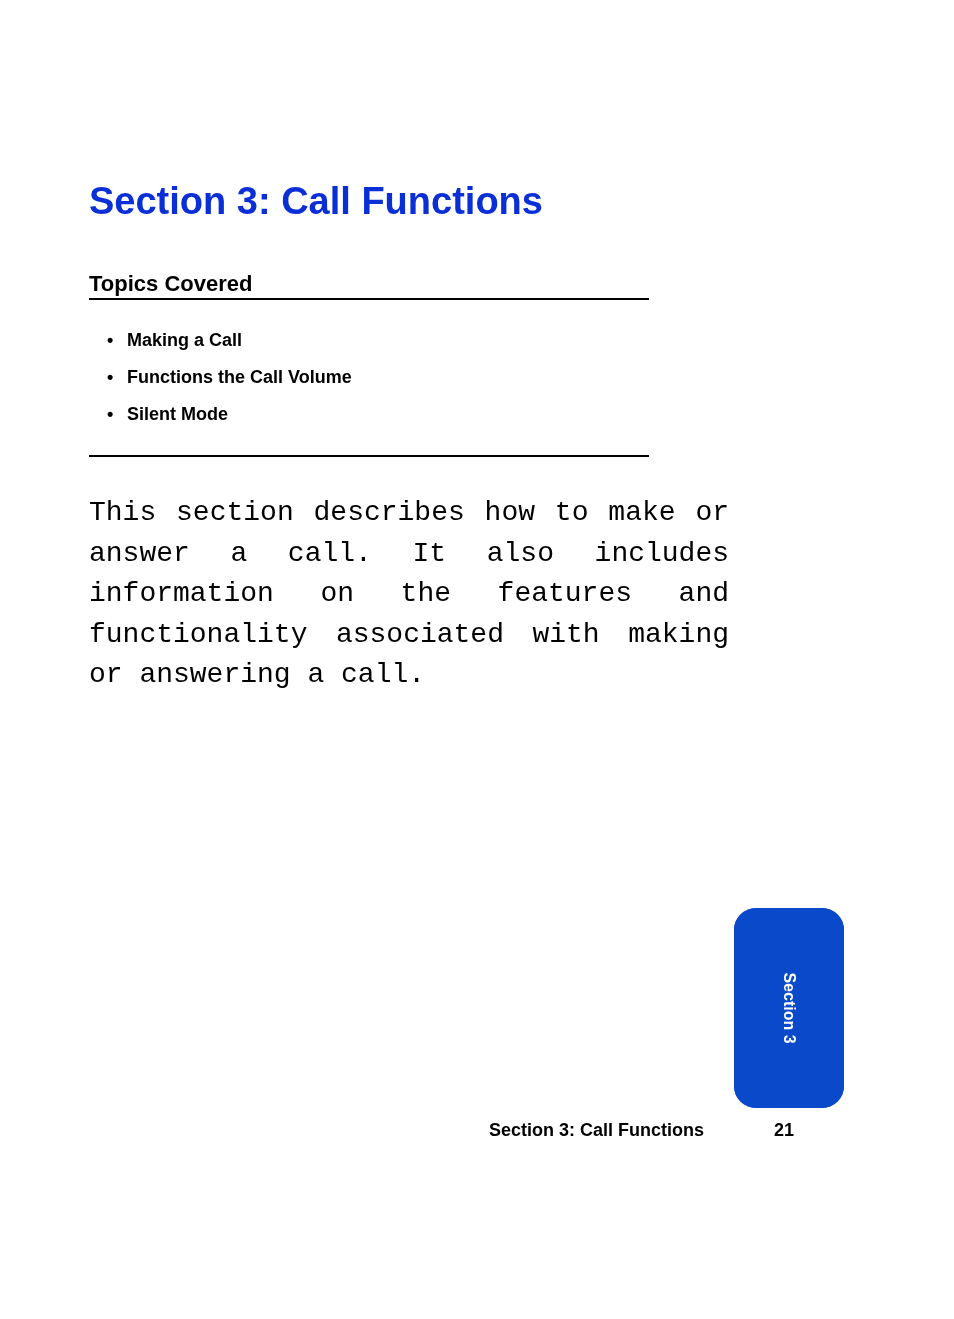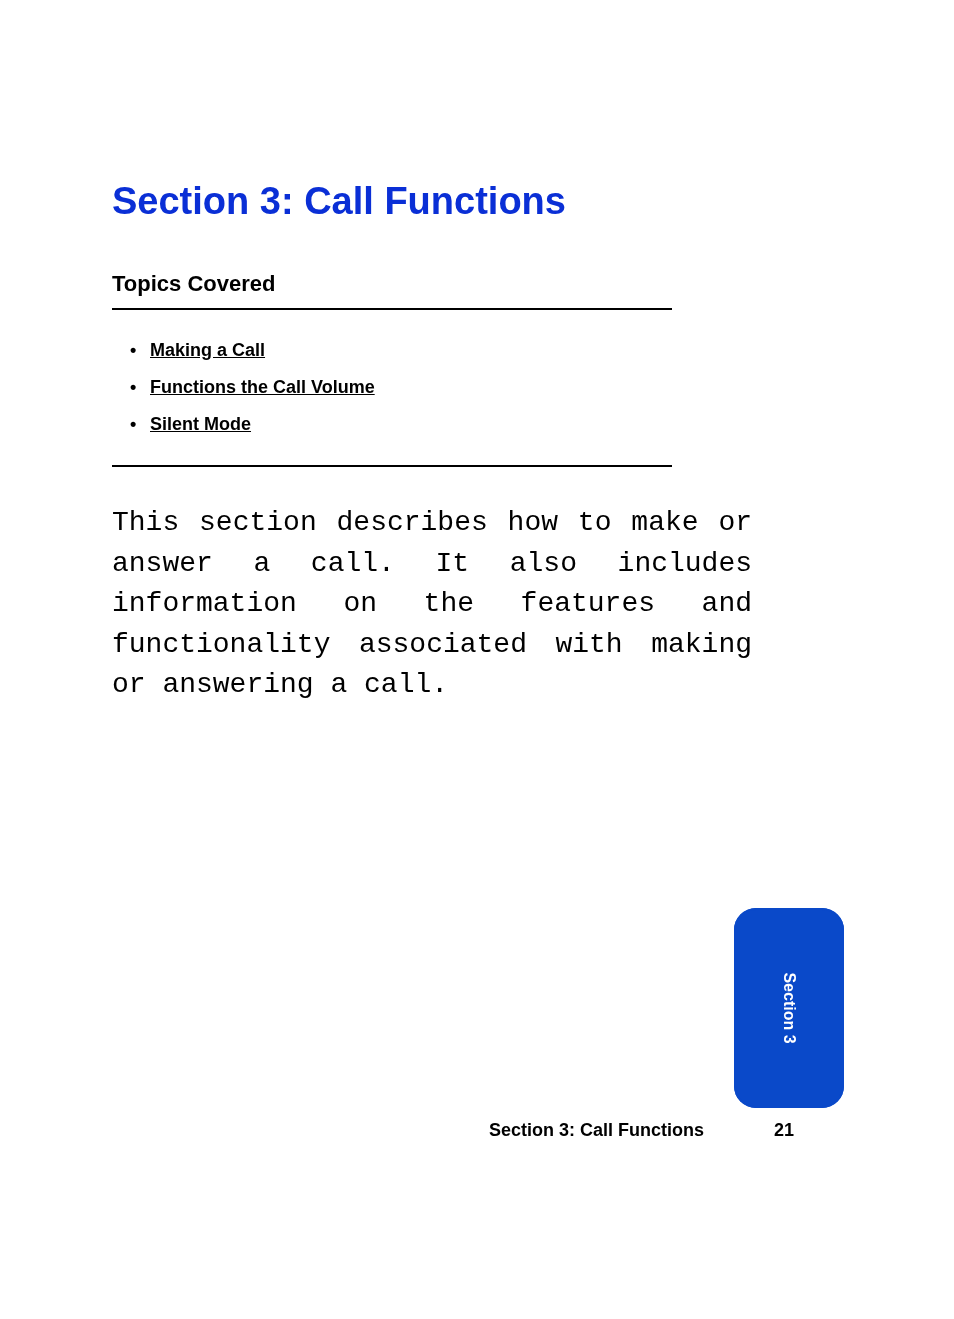--- a/index.html
+++ b/index.html
@@ -1,23 +1,23 @@
 <!DOCTYPE html>
 <html><head>
 <meta charset="utf-8">
 <style>
   * { box-sizing: border-box; margin: 0; padding: 0; }
   html, body { width: 954px; height: 1319px; background: #fff; font-family: Arial, Helvetica, sans-serif; color: #000; position: relative; }
-  .page { position: relative; width: 954px; height: 1319px; padding: 180px 110px 0 112px; }
+  .page { position: relative; width: 954px; height: 1319px; padding: 180px 110px 0 89px; }
   .section-title { color: #0a2fd6; font-weight: 800; font-size: 38px; font-stretch: condensed; letter-spacing: 0px; margin-bottom: 48px; font-family: "Arial Narrow", Arial, sans-serif; }
-  .subhead { font-weight: 800; font-size: 22px; font-family: "Arial Narrow", Arial, sans-serif; font-stretch: condensed; margin-bottom: 11px; }
+  .subhead { font-weight: 800; font-size: 22px; font-family: "Arial Narrow", Arial, sans-serif; font-stretch: condensed; margin-bottom: 1px; }
   .rule { border-top: 2px solid #000; width: 560px; margin-bottom: 30px; }
   .rule2 { border-top: 2px solid #000; width: 560px; margin-top: 30px; margin-bottom: 36px; }
   .topics { list-style: none; padding-left: 18px; }
-  .topics li { font-weight: 700; font-size: 18px; font-family: "Arial Narrow", Arial, sans-serif; font-stretch: condensed; margin-bottom: 16px; position: relative; padding-left: 20px; text-decoration: underline; }
+  .topics li { font-weight: 700; font-size: 18px; font-family: "Arial Narrow", Arial, sans-serif; font-stretch: condensed; margin-bottom: 16px; position: relative; padding-left: 20px; }
   .topics li::before { content: "•"; position: absolute; left: 0; top: 0; font-size: 18px; }
   .body-text { font-family: Liberation Mono, monospace; font-size: 28px; line-height: 1.45; width: 640px; text-align: justify; }
   .tab { position: absolute; right: 110px; top: 908px; width: 110px; height: 200px; background: #0a49c9; border-radius: 22px; box-shadow: inset 0 0 0 2px #0a49c9; }
   .tab-label { position: absolute; left: 50%; top: 50%; transform: translate(-50%, -50%) rotate(90deg); color: #fff; font-weight: 700; font-size: 16px; font-family: "Arial Narrow", Arial, sans-serif; white-space: nowrap; }
   .footer { position: absolute; right: 160px; top: 1120px; font-family: "Arial Narrow", Arial, sans-serif; font-weight: 800; font-size: 18px; }
   .footer .pg { display: inline-block; margin-left: 65px; }
 </style>
 </head>
 <body>
 

